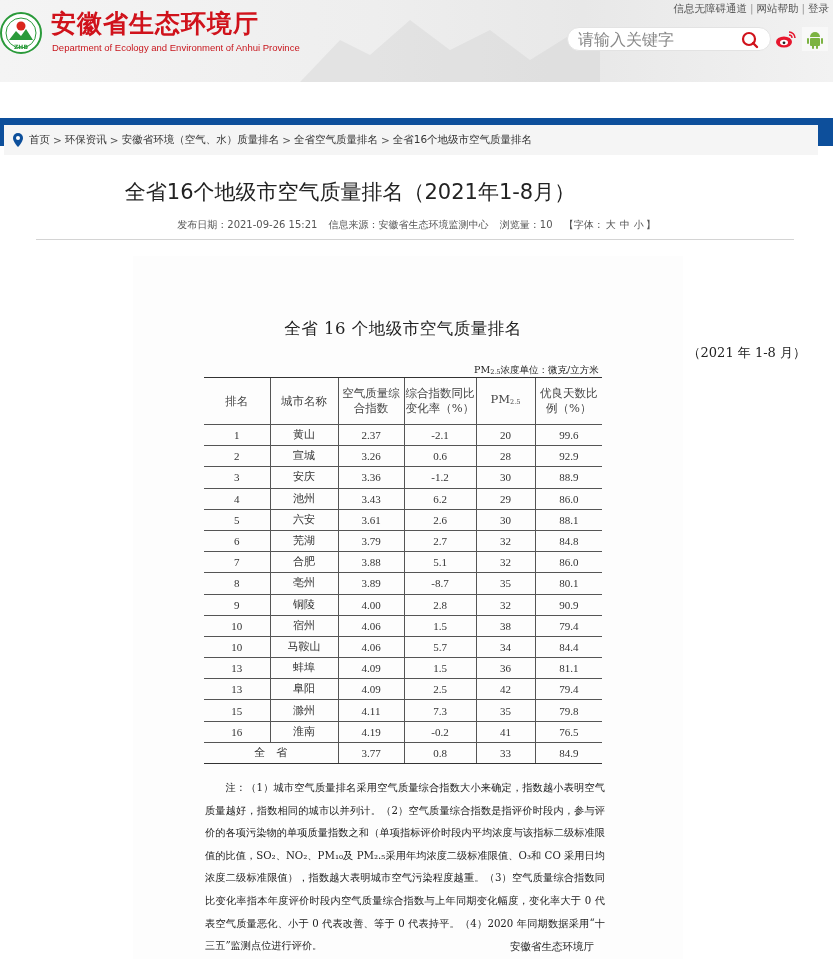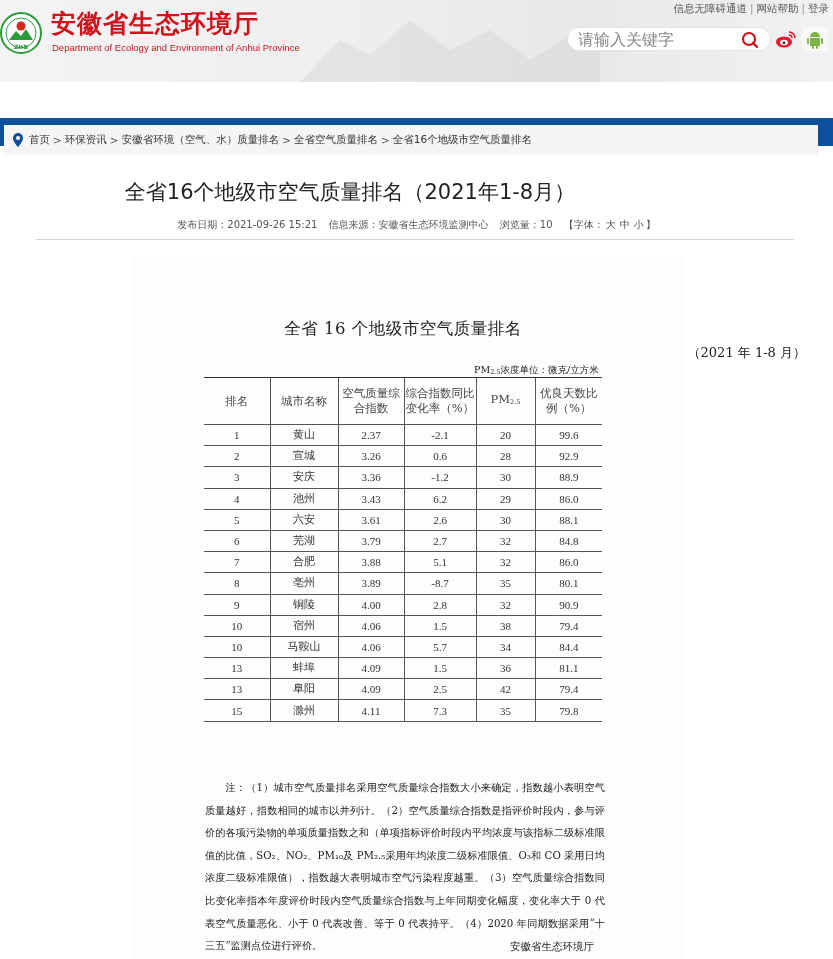--- a/index.html
+++ b/index.html
@@ -274,19 +274,34 @@
         <td class="vl">79.4</td>
       </tr>
       <tr>
         <td>15</td>
         <td class="vl city">滁州</td>
         <td class="vl">4.11</td>
         <td class="vl">7.3</td>
         <td class="vl">35</td>
         <td class="vl">79.8</td>
       </tr>
+      <tr>
+        <td>16</td>
+        <td class="vl city">淮南</td>
+        <td class="vl">4.19</td>
+        <td class="vl">-0.2</td>
+        <td class="vl">41</td>
+        <td class="vl">76.5</td>
+      </tr>
+      <tr class="last">
+        <td colspan="2" class="total">全　省</td>
+        <td class="vl">3.77</td>
+        <td class="vl">0.8</td>
+        <td class="vl">33</td>
+        <td class="vl">84.9</td>
+      </tr>
     </tbody>
 </table>
 
 <div class="notes">
     <p>注：（1）城市空气质量排名采用空气质量综合指数大小来确定，指数越小表明空气质量越好，指数相同的城市以并列计。（2）空气质量综合指数是指评价时段内，参与评价的各项污染物的单项质量指数之和（单项指标评价时段内平均浓度与该指标二级标准限值的比值，SO₂、NO₂、PM₁₀及 PM₂.₅采用年均浓度二级标准限值、O₃和 CO 采用日均浓度二级标准限值），指数越大表明城市空气污染程度越重。（3）空气质量综合指数同比变化率指本年度评价时段内空气质量综合指数与上年同期变化幅度，变化率大于 0 代表空气质量恶化、小于 0 代表改善、等于 0 代表持平。（4）2020 年同期数据采用“十三五”监测点位进行评价。</p>
   </div>
 <div class="signature">安徽省生态环境厅</div>
 
 </body></html>

